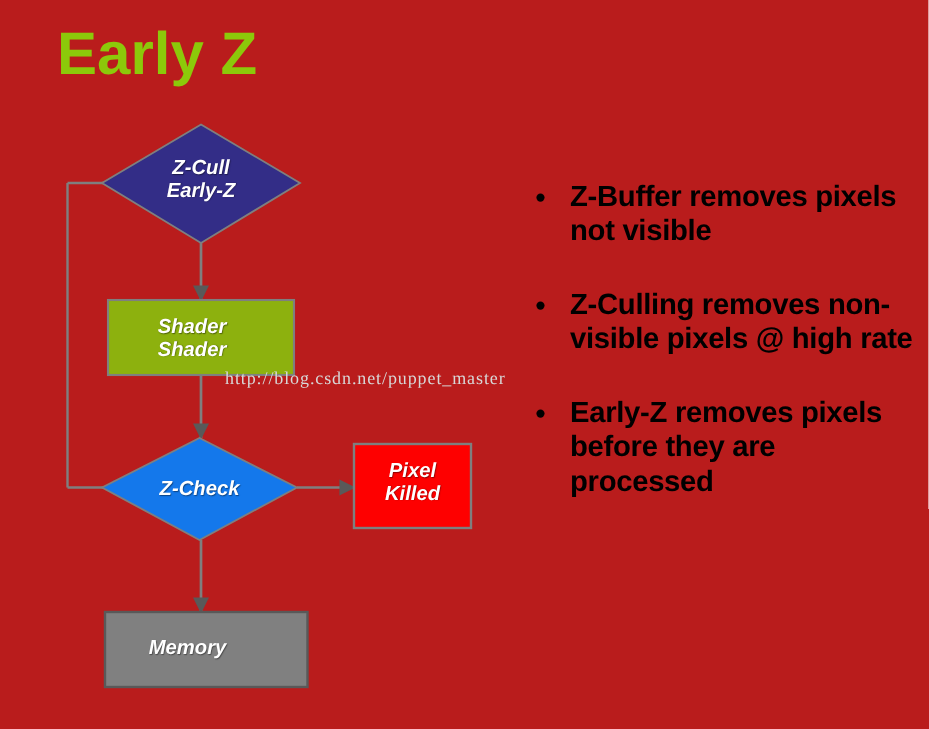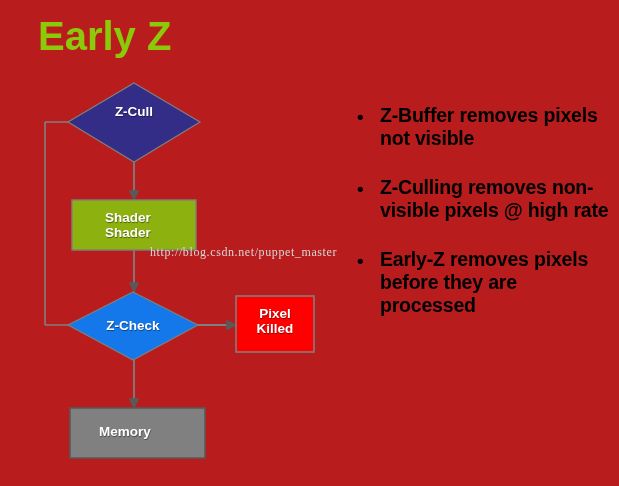--- a/index.html
+++ b/index.html
@@ -42,20 +42,21 @@
     z-index: 7;
   }
 
   
   #flow {
     position: absolute;
     left: 0;
     top: 0;
     width: 340px;
     height: 486px;
+    font-style: italic;
   }
   #flow-svg {
     position: absolute;
     left: 0;
     top: 0;
   }
 
   .node-label {
     position: absolute;
     color: #ffffff;
@@ -93,21 +94,21 @@
     letter-spacing: -0.2px;
   }
   .bullet .dot {
     position: absolute;
     left: 5px;
     top: 1px;
     font-size: 19px;
     line-height: 23px;
     color: #000000;
   }
-  .bullet .btxt { display: block; }
+  .bullet .btxt { display: block; margin-top: 16px; }
 </style>
 </head>
 <body>
 
 <div id="slide">
 
   <div id="title">Early Z</div>
 
   <div id="flow">
     <svg id="flow-svg" width="340" height="486" viewBox="0 0 340 486">
@@ -135,20 +136,21 @@
 
       <polygon points="133,292 198,325 133,360 68,325" fill="#1478eb" stroke="#7f7f7f" stroke-width="1.2"></polygon>
 
       <rect x="236" y="296" width="78" height="56" fill="#fe0000" stroke="#7f7f7f" stroke-width="1.6"></rect>
 
       <rect x="70" y="408" width="135" height="50" fill="#808080" stroke="#595959" stroke-width="1.6"></rect>
     </svg>
 
     <div class="node-label" id="lbl-zcull">
       <span>Z-Cull</span>
+      <span>Early-Z</span>
     </div>
 
     <div class="node-label" id="lbl-shader">
       <span>Shader</span>
       <span>Shader</span>
     </div>
 
     <div class="node-label" id="lbl-zcheck">
       <span>Z-Check</span>
     </div>

